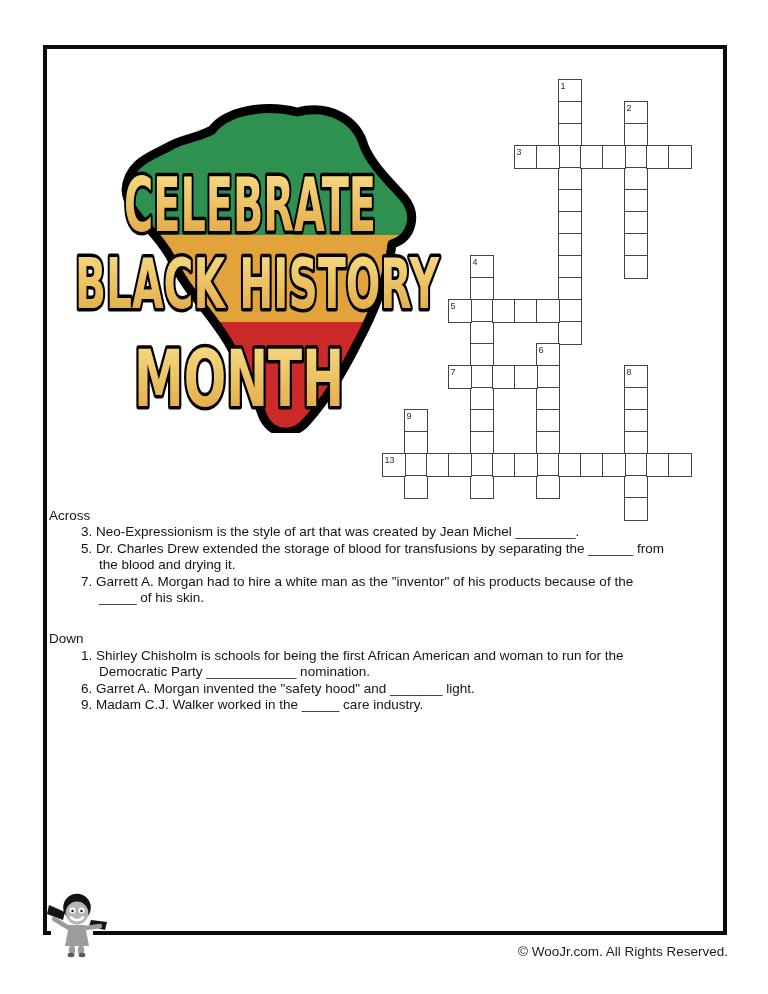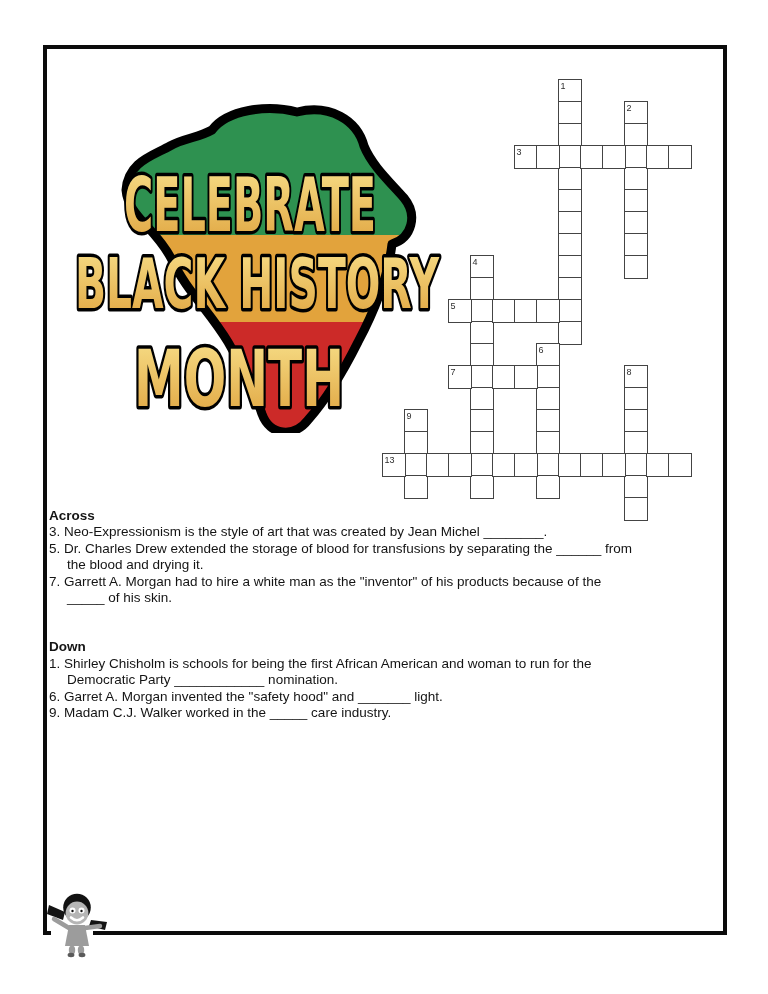--- a/index.html
+++ b/index.html
@@ -31,25 +31,25 @@
   }
   .cellnum {
     position:absolute; left:1.5px; top:0.5px;
     font-size:9px; line-height:10px; color:#2e2e2e;
   }
 
   .clues {
     position:absolute; left:49px; top:508px; width:672px;
     font-size:13.5px; line-height:16.4px; color:#141414; z-index:2;
   }
-  .clues-header { font-size:13.5px; font-weight:bold; }
-  .clues ol { list-style:none; }
+  .clues-header { font-size:13.5px; font-weight:normal; }
+  .clues ol { list-style:none;margin-left:32px; }
   .clue { padding-left:18px; text-indent:-18px; }
   .clue-text { white-space:pre-wrap; }
-  .down-block { margin-top:33px; }
+  .down-block { margin-top:25px; }
 
   .mascot { position:absolute; left:46px; top:889px; width:64px; height:72px; z-index:3; }
 
   .copyright {
     position:absolute; right:40px; top:944px;
     font-size:13.5px; color:#1d1d1d; z-index:2;
   }
 </style>
 </head>
 <body>
@@ -208,14 +208,15 @@
     <ellipse cx="36" cy="66" rx="3.4" ry="2.2" fill="#5a5a5a"></ellipse>
     <circle cx="31" cy="18.5" r="13.8" fill="#121212"></circle>
     <circle cx="31" cy="24" r="11.4" fill="#b5b5b5"></circle>
     <circle cx="26.5" cy="21.5" r="3" fill="#ffffff"></circle>
     <circle cx="35.5" cy="21.5" r="3" fill="#ffffff"></circle>
     <circle cx="26.5" cy="22" r="1.2" fill="#111111"></circle>
     <circle cx="35.5" cy="22" r="1.2" fill="#111111"></circle>
     <path d="M25,28.5 q6,5.5 12,0" stroke="#ffffff" stroke-width="2.6" fill="none" stroke-linecap="round"></path>
   </svg>
 
+  <div class="copyright">© WooJr.com. All Rights Reserved.</div>
 
 </div>
 
 </body></html>

